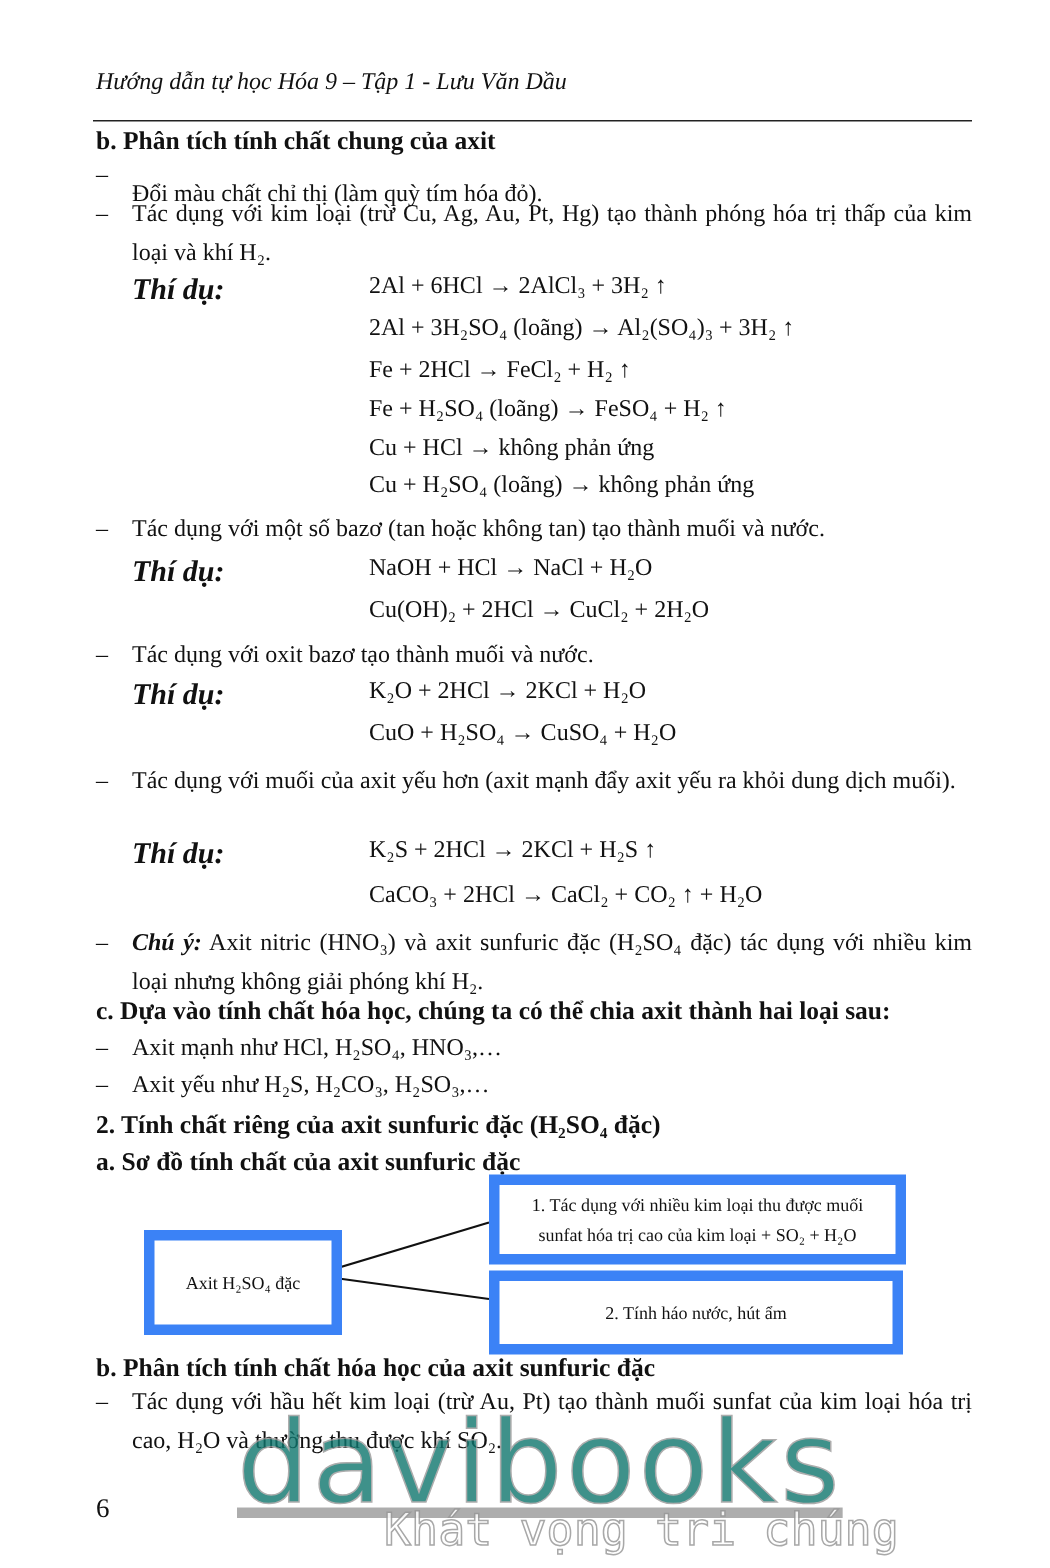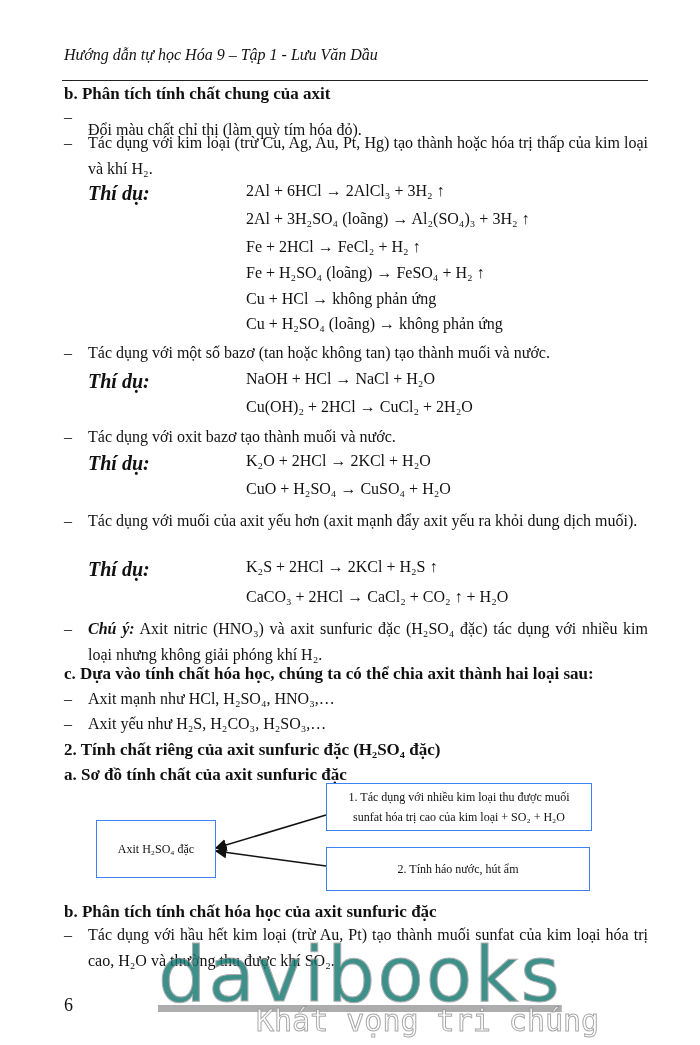--- a/index.html
+++ b/index.html
@@ -6,38 +6,38 @@
   body{width:700px;height:1045px;position:relative;overflow:hidden;font-family:"Liberation Serif","DejaVu Serif",serif;color:#111;}
   .hdr{position:absolute;left:64px;top:46px;width:590px;font-style:italic;font-size:16px;}
   .hdr-line{position:absolute;left:62px;top:80px;width:586px;height:1px;background:#222;}
   .ln{position:absolute;font-size:16px;white-space:nowrap;}
   .b{font-weight:bold;}
   .bi{font-weight:bold;font-style:italic;}
   .dash{position:absolute;left:64px;}
   .txt{position:absolute;left:88px;width:560px;white-space:normal;text-align:justify;font-size:16px;line-height:26px;}
   .eq{position:absolute;left:246px;font-size:16px;white-space:nowrap;}
   .td{position:absolute;left:88px;font-size:20px;font-weight:bold;font-style:italic;}
-  .box{position:absolute;border:1px solid #3b82f6;font-size:12px;display:flex;align-items:center;justify-content:center;text-align:center;line-height:20px;background:#fff;}
+  .box{position:absolute;border:7px solid #3b82f6;font-size:12px;display:flex;align-items:center;justify-content:center;text-align:center;line-height:20px;background:#fff;}
   .pagenum{position:absolute;left:64px;top:995px;font-size:18px;}
   .wm1{position:absolute;left:158px;top:930px;font-family:"DejaVu Sans",sans-serif;font-size:76px;color:#0f766e;-webkit-text-stroke:1px #999;letter-spacing:2px;opacity:0.8;text-decoration:underline;}
   .wm2{position:absolute;left:256px;top:1003px;font-family:"DejaVu Sans Mono",monospace;font-size:30px;color:#fff;-webkit-text-stroke:1px #999;opacity:0.85;}
 </style>
 </head>
 <body>
 
 <div class="hdr">Hướng dẫn tự học Hóa 9 – Tập 1 - Lưu Văn Dầu</div>
 <div class="hdr-line"></div>
 
 <div class="ln b" style="left:64px;top:84px;font-size:17px;">b. Phân tích tính chất chung của axit</div>
 
 <span class="dash ln" style="top:108px;">–</span>
 <div class="txt" style="top:104px;margin-top:13px;">Đổi màu chất chỉ thị (làm quỳ tím hóa đỏ).</div>
 
 <span class="dash ln" style="top:134px;">–</span>
-<div class="txt" style="top:130px;">Tác dụng với kim loại (trừ Cu, Ag, Au, Pt, Hg) tạo thành hoặc hóa trị thấp của kim loại và khí H₂.</div>
+<div class="txt" style="top:130px;">Tác dụng với kim loại (trừ Cu, Ag, Au, Pt, Hg) tạo thành phóng hóa trị thấp của kim loại và khí H₂.</div>
 
 <div class="td" style="top:182px;">Thí dụ:</div>
 <div class="eq" style="top:182px;">2Al + 6HCl → 2AlCl₃ + 3H₂ ↑</div>
 <div class="eq" style="top:210px;">2Al + 3H₂SO₄ (loãng) → Al₂(SO₄)₃ + 3H₂ ↑</div>
 <div class="eq" style="top:238px;">Fe + 2HCl → FeCl₂ + H₂ ↑</div>
 <div class="eq" style="top:264px;">Fe + H₂SO₄ (loãng) → FeSO₄ + H₂ ↑</div>
 <div class="eq" style="top:290px;">Cu + HCl → không phản ứng</div>
 <div class="eq" style="top:315px;">Cu + H₂SO₄ (loãng) → không phản ứng</div>
 
 <span class="dash ln" style="top:344px;">–</span>

